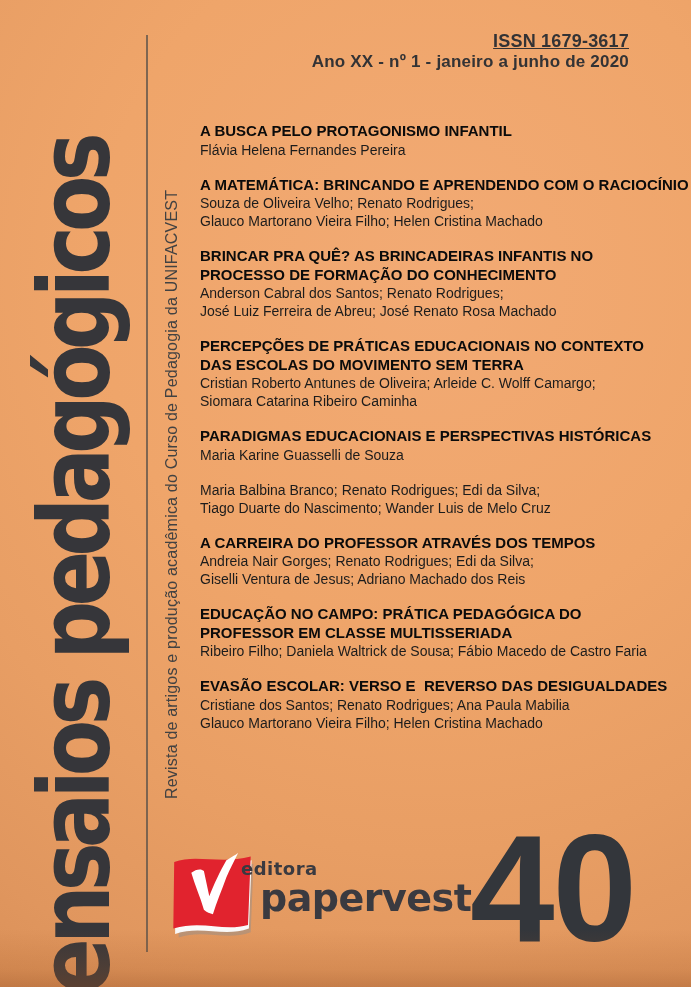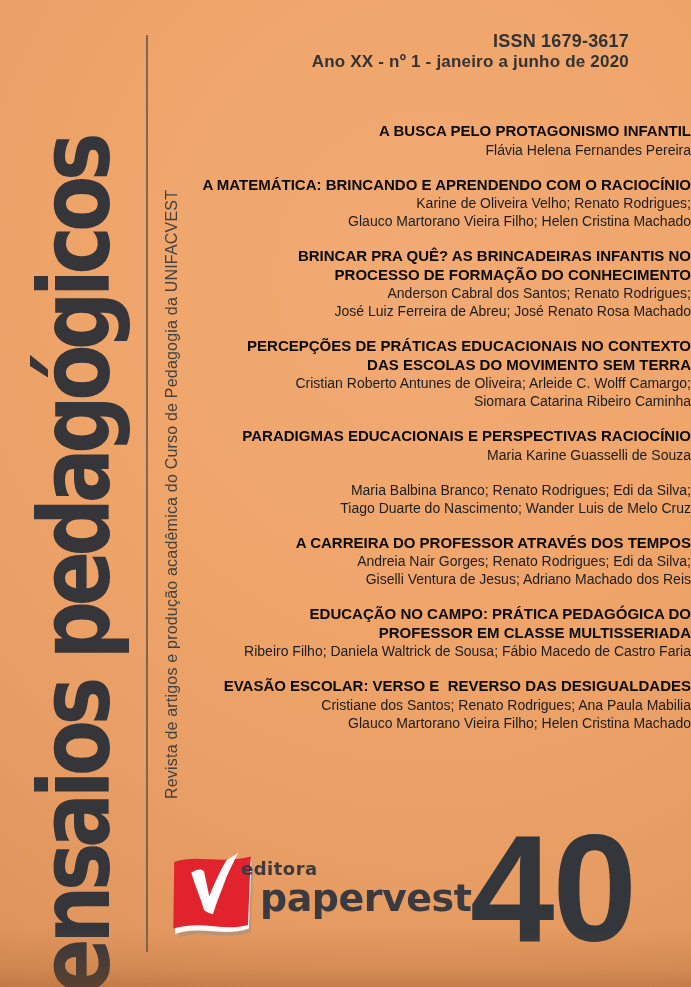--- a/index.html
+++ b/index.html
@@ -48,27 +48,27 @@
     width:2px;height:917px;
     background:rgba(90,82,74,.75);
   }
 
   
   .header-block{
     position:absolute;top:31px;right:62px;
     text-align:right;
     color:#333335;
   }
-  .header-issn{font-size:18px;font-weight:bold;letter-spacing:.2px;}
+  .header-issn{font-size:18px;font-weight:bold;letter-spacing:.2px;text-decoration:underline;}
   .header-edition{font-size:17px;font-weight:bold;margin-top:0;letter-spacing:.2px;}
 
   
   .articles{
     position:absolute;left:200px;top:122px;width:491px;
-    text-align:right;
+    text-align:left;
   }
   .article{margin-bottom:17px;}
   .article-title-line{
     font-size:15px;font-weight:bold;color:#0b0b0b;
     line-height:18.5px;white-space:pre;
   }
   .article-author-line{
     font-size:14px;color:#1c1c1c;
     line-height:18px;white-space:pre;
   }
@@ -113,37 +113,37 @@
     <div class="header-edition">Ano XX - nº 1 - janeiro a junho de 2020</div>
   </div>
 
   <div class="articles">
       <div class="article">
         <div class="article-title-line">A BUSCA PELO PROTAGONISMO INFANTIL</div>
         <div class="article-author-line">Flávia Helena Fernandes Pereira</div>
       </div>
       <div class="article">
         <div class="article-title-line">A MATEMÁTICA: BRINCANDO E APRENDENDO COM O RACIOCÍNIO</div>
-        <div class="article-author-line">Karine de Oliveira Velho; Renato Rodrigues;</div>
+        <div class="article-author-line">Souza de Oliveira Velho; Renato Rodrigues;</div>
         <div class="article-author-line">Glauco Martorano Vieira Filho; Helen Cristina Machado</div>
       </div>
       <div class="article">
         <div class="article-title-line">BRINCAR PRA QUÊ? AS BRINCADEIRAS INFANTIS NO</div>
         <div class="article-title-line">PROCESSO DE FORMAÇÃO DO CONHECIMENTO</div>
         <div class="article-author-line">Anderson Cabral dos Santos; Renato Rodrigues;</div>
         <div class="article-author-line">José Luiz Ferreira de Abreu; José Renato Rosa Machado</div>
       </div>
       <div class="article">
         <div class="article-title-line">PERCEPÇÕES DE PRÁTICAS EDUCACIONAIS NO CONTEXTO</div>
         <div class="article-title-line">DAS ESCOLAS DO MOVIMENTO SEM TERRA</div>
         <div class="article-author-line">Cristian Roberto Antunes de Oliveira; Arleide C. Wolff Camargo;</div>
         <div class="article-author-line">Siomara Catarina Ribeiro Caminha</div>
       </div>
       <div class="article">
-        <div class="article-title-line">PARADIGMAS EDUCACIONAIS E PERSPECTIVAS RACIOCÍNIO</div>
+        <div class="article-title-line">PARADIGMAS EDUCACIONAIS E PERSPECTIVAS HISTÓRICAS</div>
         <div class="article-author-line">Maria Karine Guasselli de Souza</div>
       </div>
       <div class="article">
         <div class="article-author-line">Maria Balbina Branco; Renato Rodrigues; Edi da Silva;</div>
         <div class="article-author-line">Tiago Duarte do Nascimento; Wander Luis de Melo Cruz</div>
       </div>
       <div class="article">
         <div class="article-title-line">A CARREIRA DO PROFESSOR ATRAVÉS DOS TEMPOS</div>
         <div class="article-author-line">Andreia Nair Gorges; Renato Rodrigues; Edi da Silva;</div>
         <div class="article-author-line">Giselli Ventura de Jesus; Adriano Machado dos Reis</div>

